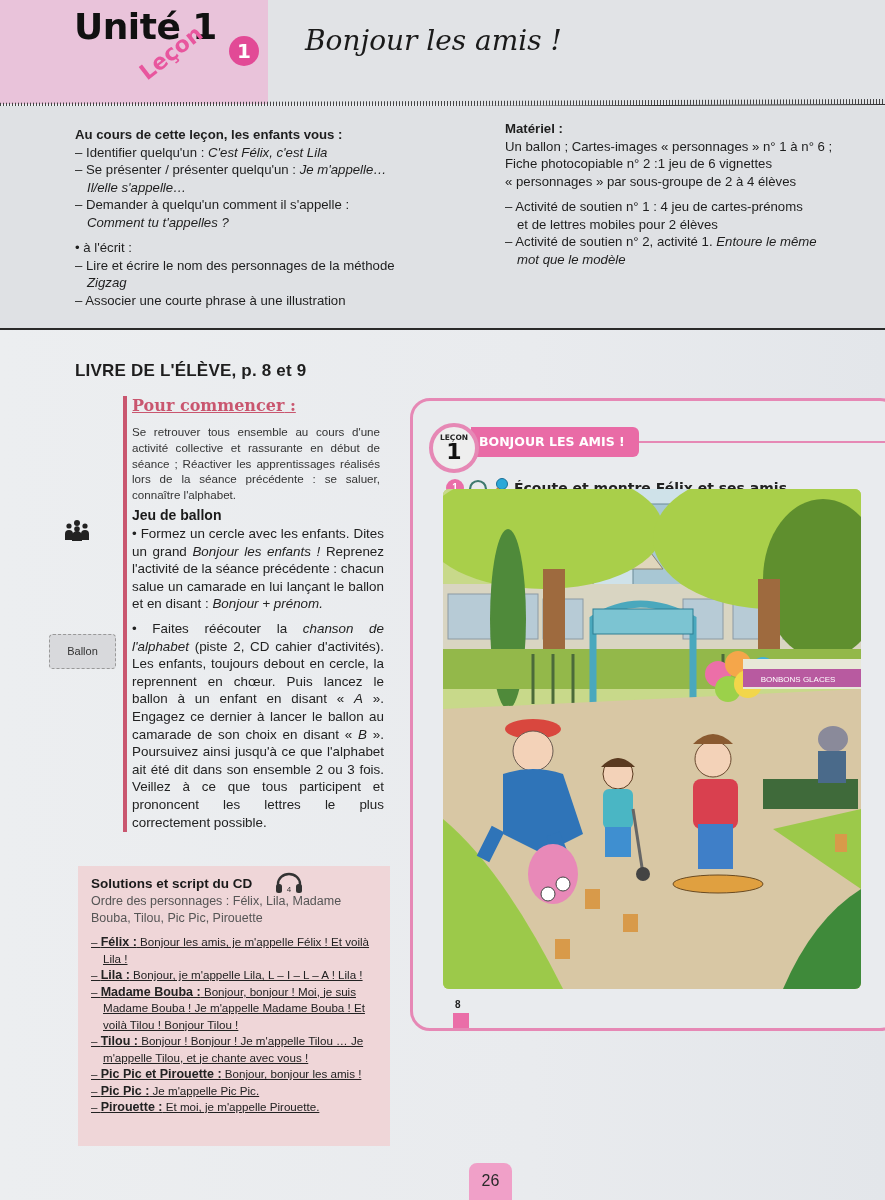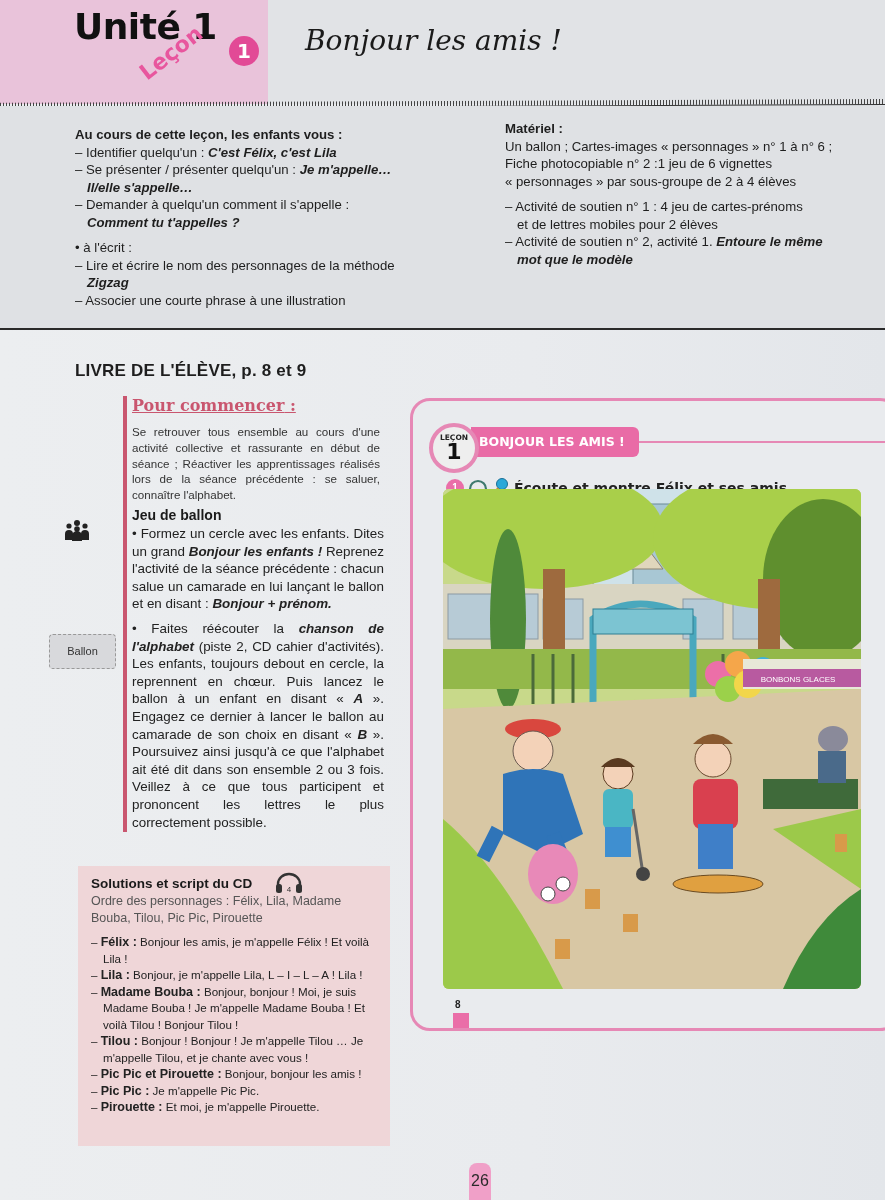--- a/index.html
+++ b/index.html
@@ -20,21 +20,21 @@
   .lecon-num { position: absolute; left: 229px; top: 36px; width: 30px; height: 30px; border-radius: 50%; background: #e24a96; color: #fff; font-family: "DejaVu Sans", sans-serif; font-weight: bold; font-size: 20px; text-align: center; line-height: 30px; }
   .lesson-title { position: absolute; left: 305px; top: 24px; font-family: "DejaVu Serif", serif; font-style: italic; font-size: 28px; color: #1a1a1a; }
   .header-rule { position: absolute; left: 0; top: 99px; width: 885px; height: 6px;
     background: repeating-linear-gradient(90deg, #444 0 1px, transparent 1px 3px); border-bottom: 1.5px solid #333; transform: rotate(-0.25deg); transform-origin: right; }
 
   
   .obj { position: absolute; left: 0; top: 106px; width: 885px; height: 224px; background: #dfe1e4; border-bottom: 2px solid #2a2a2a; }
   .col-left { position: absolute; left: 75px; top: 20px; width: 400px; font-size: 13.2px; line-height: 17.5px; }
   .col-right { position: absolute; left: 505px; top: 14px; width: 370px; font-size: 13.2px; line-height: 17.5px; }
   .b { font-weight: bold; }
-  .i { font-style: italic; font-weight: bold; }
+  .i { font-style: italic; }
   .u { text-decoration: underline; }
   .ind { padding-left: 12px; }
   .gap { height: 8px; }
 
   
   .livre-title { position: absolute; left: 75px; top: 361px; font-family: "Liberation Sans Narrow", "Liberation Sans", sans-serif; font-size: 17px; font-weight: bold; color: #1e1e1e; letter-spacing: 0.2px; }
 
   .margin-icon { position: absolute; left: 64px; top: 519px; width: 26px; height: 22px; }
   .ballon-tag { position: absolute; left: 49px; top: 634px; width: 67px; height: 35px; border: 1.5px dashed #999; border-radius: 4px; background: #d8d9dc; font-family: "Liberation Sans", sans-serif; font-size: 11px; text-align: center; line-height: 33px; color: #333; }
 
@@ -46,40 +46,40 @@
   .jeu-title { position: absolute; left: 132px; top: 507px; font-size: 14px; font-weight: bold; color: #1a1a1a; }
   .jeu-text { position: absolute; left: 132px; top: 525px; width: 252px; font-size: 13.4px; line-height: 17.6px; color: #222; text-align: justify; }
   .jeu-text p + p { margin-top: 7px; }
 
   
   .solutions { position: absolute; left: 78px; top: 866px; width: 312px; height: 280px; background: #efd6d8; }
   .sol-title { position: absolute; left: 13px; top: 10px; font-size: 13.5px; font-weight: bold; color: #1a1a1a; }
   .sol-head-icon { position: absolute; left: 196px; top: 6px; width: 30px; height: 22px; }
   .sol-order { position: absolute; left: 13px; top: 27px; width: 290px; font-size: 12.5px; line-height: 16.5px; color: #555; }
   .sol-lines { position: absolute; left: 13px; top: 68px; width: 295px; font-family: "Liberation Sans Narrow", "Liberation Sans", sans-serif; font-size: 11.6px; line-height: 16.5px; color: #222; }
-  .sol-line { padding-left: 12px; text-indent: -12px; }
+  .sol-line { padding-left: 12px; text-indent: -12px; text-decoration: underline; }
   .sol-line .sp { font-family: "Liberation Sans", sans-serif; font-weight: bold; font-size: 12.5px; }
 
   
   .book { position: absolute; left: 410px; top: 398px; width: 490px; height: 633px; border: 3px solid #e688b5; border-radius: 20px; background: #e9ebee; }
   .book-hline { position: absolute; left: 225px; top: 40px; width: 260px; height: 2px; background: #e688b5; }
   .lecon-badge { position: absolute; left: 16px; top: 22px; width: 50px; height: 50px; border-radius: 50%; border: 4px solid #e688b5; background: #eee; text-align: center; }
   .lecon-badge .sm { display: block; font-family: "DejaVu Sans", sans-serif; font-weight: bold; font-size: 7.5px; margin-top: 6px; color: #222; }
   .lecon-badge .big { display: block; font-family: "DejaVu Sans", sans-serif; font-weight: bold; font-size: 22px; line-height: 20px; color: #111; }
   .banner { position: absolute; left: 58px; top: 26px; width: 168px; height: 30px; background: #e96ba6; border-radius: 0 6px 6px 0; color: #fff; font-family: "DejaVu Sans", sans-serif; font-weight: bold; font-size: 12.5px; line-height: 30px; padding-left: 8px; }
   .ex-row { position: absolute; left: 33px; top: 76px; height: 22px; display: flex; align-items: center; gap: 3px; }
   .ex-num { width: 18px; height: 18px; border-radius: 50%; background: #ea6ea8; color: #fff; font-size: 10px; font-weight: bold; text-align: center; line-height: 18px; }
   .ex-text { font-family: "DejaVu Sans", sans-serif; font-weight: bold; font-size: 14px; color: #222; margin-left: 3px; }
 
   .illus { position: absolute; left: 30px; top: 88px; width: 418px; height: 500px; border-radius: 6px; overflow: hidden; background: #b4d36a; }
   .book-page-num { position: absolute; left: 42px; top: 598px; font-size: 10px; font-weight: bold; color: #222; }
   .book-page-tab { position: absolute; left: 40px; top: 612px; width: 16px; height: 15px; background: #ea6ea8; }
 
   
-  .page-num { position: absolute; left: 469px; top: 1163px; width: 22px; height: 37px; background: #f0a0c8; border-radius: 8px 8px 0 0; text-align: center; font-size: 16px; line-height: 36px; color: #2a2a2a; }
+  .page-num { position: absolute; left: 469px; top: 1163px; width: 43px; height: 37px; background: #f0a0c8; border-radius: 8px 8px 0 0; text-align: center; font-size: 16px; line-height: 36px; color: #2a2a2a; }
 </style>
 </head>
 <body>
 
 <div class="page">
 
   <div class="header">
     <div class="header-pink"></div>
     <div class="unit-title">Unité 1</div>
     <div class="lecon-word">Leçon</div>

